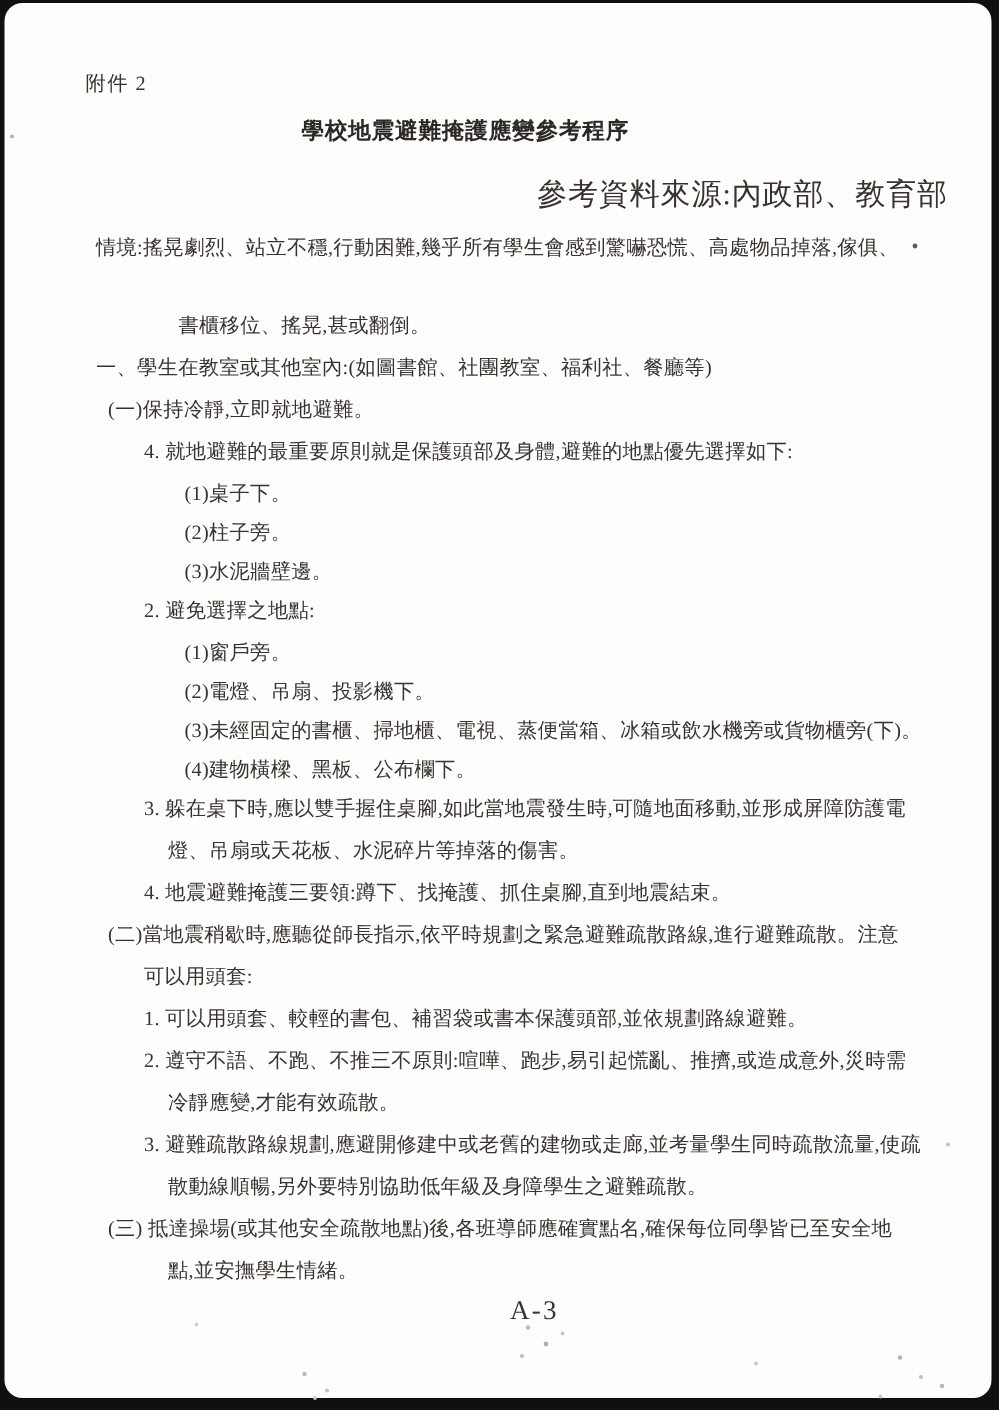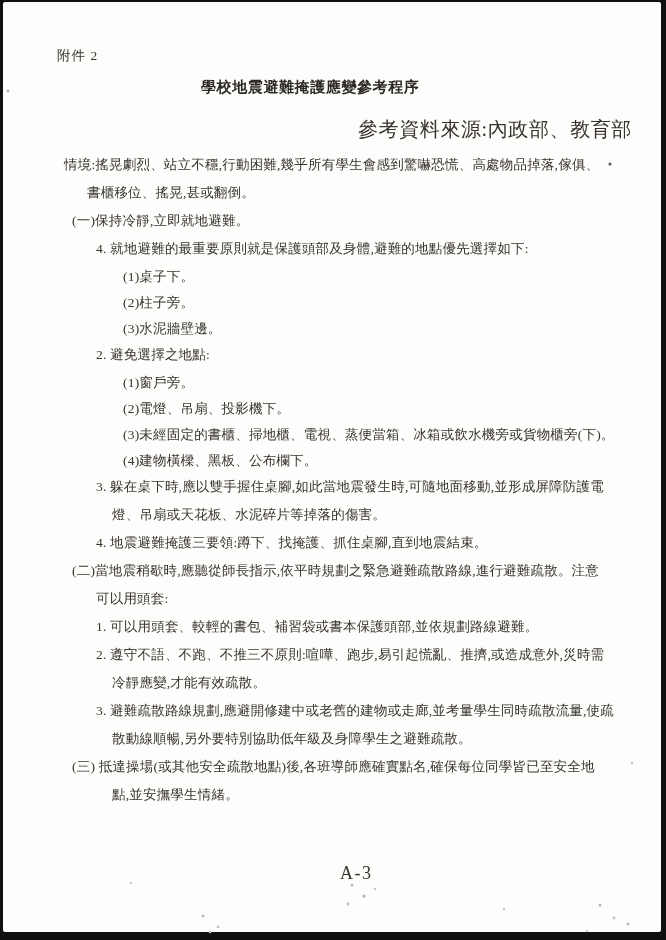--- a/index.html
+++ b/index.html
@@ -7,21 +7,21 @@
     position:relative;
     width:666px;height:940px;
     background:#101010; 
     overflow:hidden;
     font-family:"Liberation Serif","DejaVu Serif",serif;
   }
   .paper{
     position:absolute;
     top:2px;left:3px;right:5px;bottom:8px;
     background:var(--paper,#fdfdfc);
-    border-radius:2px;
+    border-radius:12px;
   }
   .abs{position:absolute;white-space:pre;}
   .attachment{
     left:54px;top:45px;
     font-size:13.5px;color:var(--ink,#38332f);
     letter-spacing:1px;
   }
   .doc-title{
     left:198px;top:76px;
     font-size:15px;font-weight:600;
@@ -39,21 +39,21 @@
     top:154px;left:0;width:100%;
   }
   .line{
     height:28px;
     font-size:13.5px;
     letter-spacing:0.2px;
     color:var(--ink,#38332f);
     white-space:pre;
   }
   .l0 {padding-left:20px;margin-left:41px;}
-  .l0c{padding-left:84px;}
+  .l0c{padding-left:116px;margin-top:24px;}
   .l1 {padding-left:69px;}
   .l2 {padding-left:93px;}
   .l2c{padding-left:109px;}
   .l3 {padding-left:120px;height:26px;}
   .page-number{
     left:337px;top:861px;
     font-size:18px;color:var(--ink,#38332f);
     letter-spacing:1.5px;
   }
   
@@ -83,20 +83,21 @@
 <body>
 
 <div class="screenshot">
   <div class="paper">
     <div class="abs attachment">附件 2</div>
     <div class="abs doc-title">學校地震避難掩護應變參考程序</div>
     <div class="abs source-line">參考資料來源:內政部、教育部</div>
     <div class="doc-lines">
         <div class="line l0">情境:搖晃劇烈、站立不穩,行動困難,幾乎所有學生會感到驚嚇恐慌、高處物品掉落,傢俱、</div>
         <div class="line l0c">書櫃移位、搖晃,甚或翻倒。</div>
+        <div class="line l0">一、學生在教室或其他室內:(如圖書館、社團教室、福利社、餐廳等)</div>
         <div class="line l1">(一)保持冷靜,立即就地避難。</div>
         <div class="line l2">4. 就地避難的最重要原則就是保護頭部及身體,避難的地點優先選擇如下:</div>
         <div class="line l3">(1)桌子下。</div>
         <div class="line l3">(2)柱子旁。</div>
         <div class="line l3">(3)水泥牆壁邊。</div>
         <div class="line l2">2. 避免選擇之地點:</div>
         <div class="line l3">(1)窗戶旁。</div>
         <div class="line l3">(2)電燈、吊扇、投影機下。</div>
         <div class="line l3">(3)未經固定的書櫃、掃地櫃、電視、蒸便當箱、冰箱或飲水機旁或貨物櫃旁(下)。</div>
         <div class="line l3">(4)建物橫樑、黑板、公布欄下。</div>

